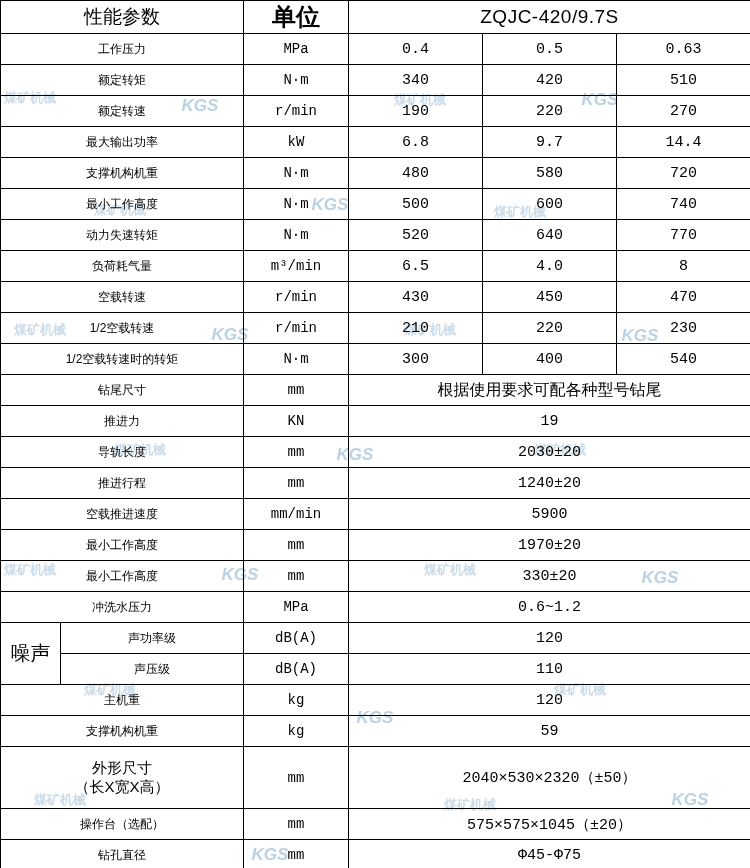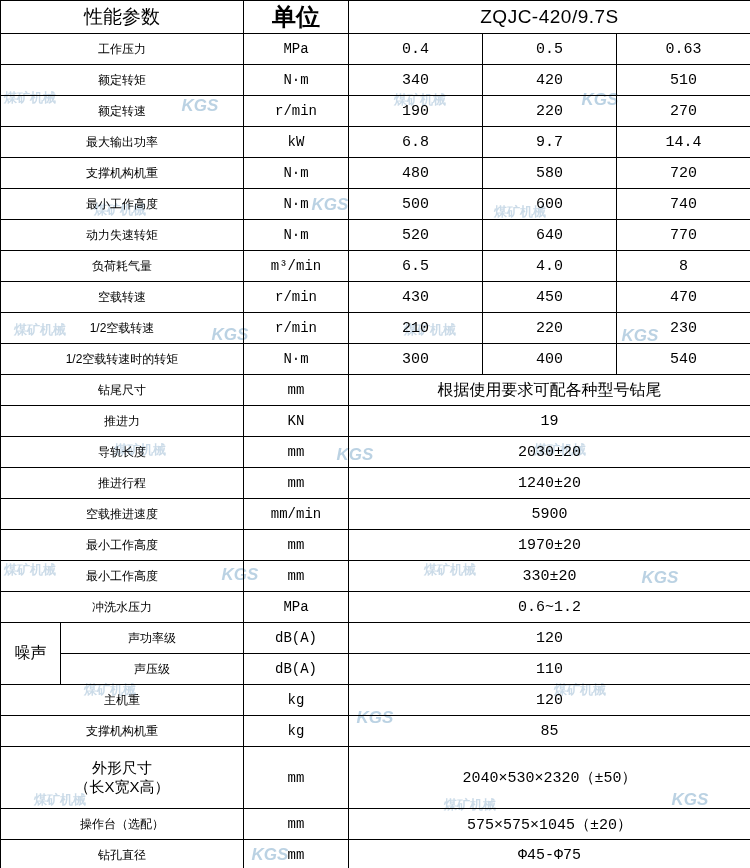--- a/index.html
+++ b/index.html
@@ -53,21 +53,21 @@
     font-family: "Liberation Mono", monospace;
   }
   .val-cn {
     font-size: 16px;
     font-family: Liberation Mono, monospace;
   }
   tr.body-row td {
     height: 30px;
   }
   .noise-label {
-    font-size: 16px;
+    font-size: 20px;
     font-family: Liberation Sans, sans-serif;
   }
   .two-line {
     line-height: 1.25;
     font-size: 15px;
   }
   
   .wm-layer {
     position: absolute;
     top: 0;
@@ -278,21 +278,21 @@
       </tr>
 
       <tr class="body-row">
         <td colspan="2" class="param">主机重</td>
         <td class="unit">kg</td>
         <td colspan="3" class="val">120</td>
       </tr>
       <tr class="body-row">
         <td colspan="2" class="param">支撑机构机重</td>
         <td class="unit">kg</td>
-        <td colspan="3" class="val">85</td>
+        <td colspan="3" class="val">59</td>
       </tr>
       <tr style="height:62px;">
         <td colspan="2" class="param two-line">
           <div>外形尺寸</div>
           <div>（长X宽X高）</div>
         </td>
         <td class="unit">mm</td>
         <td colspan="3" class="val">2040×530×2320（±50）</td>
       </tr>
       <tr class="body-row">

